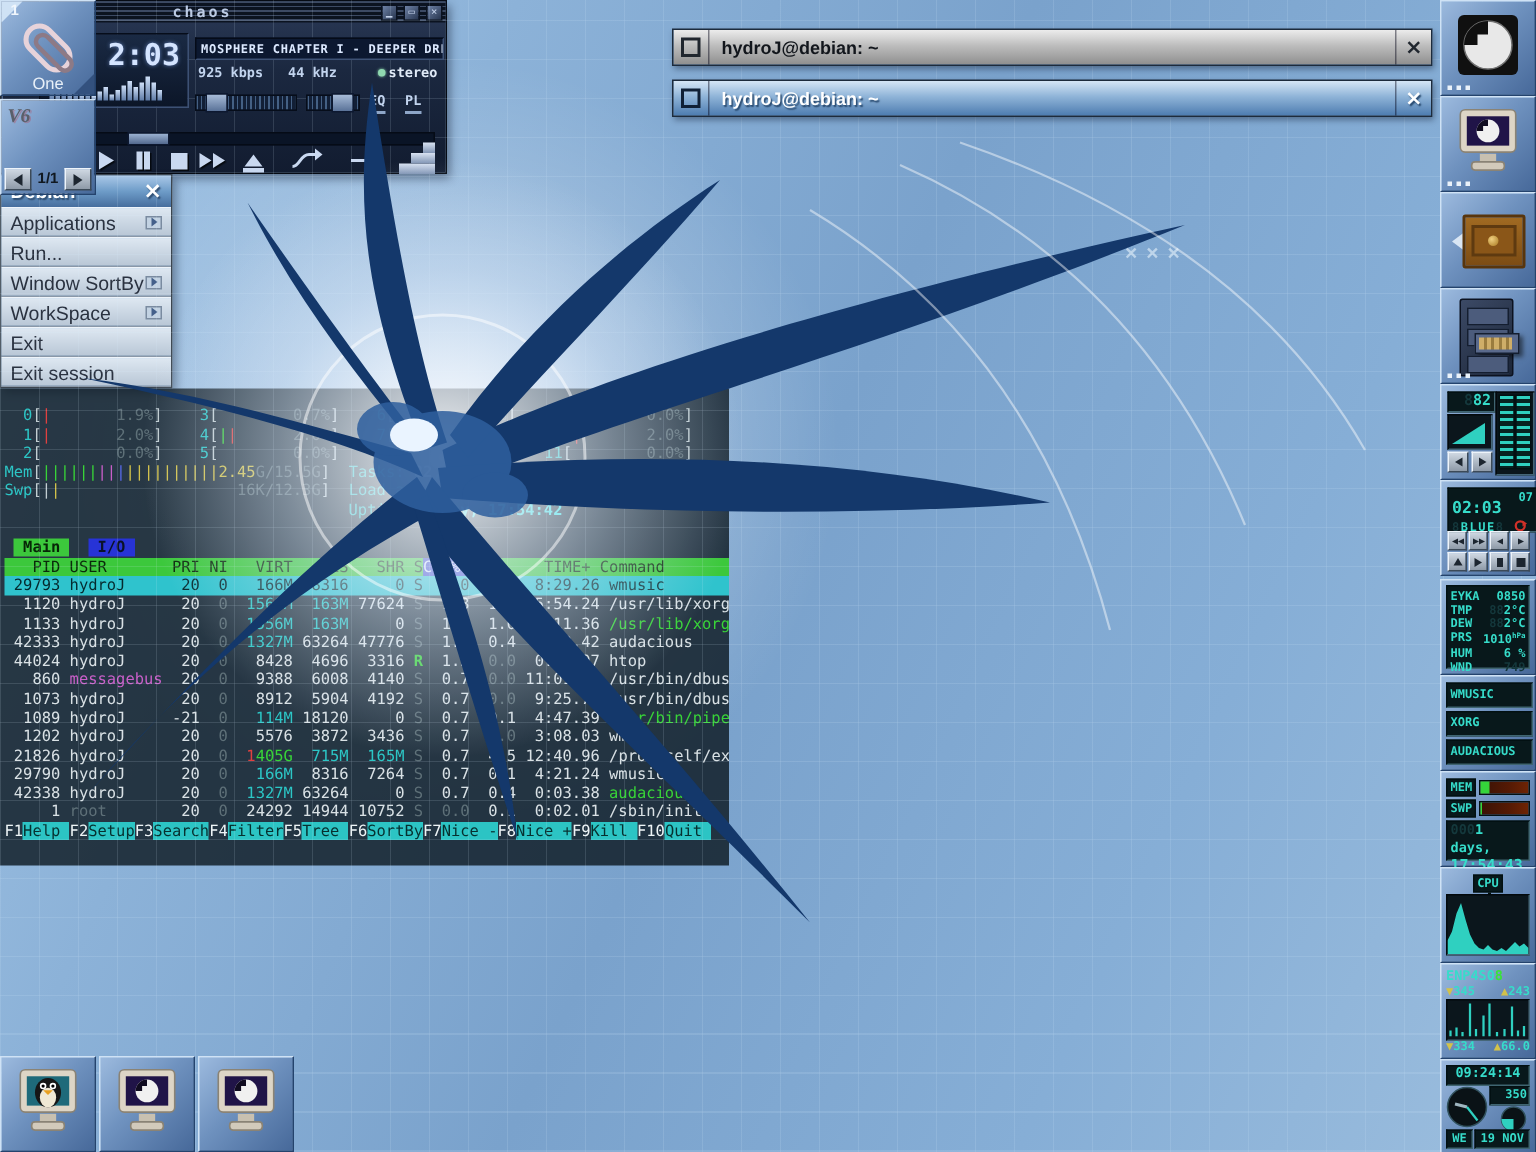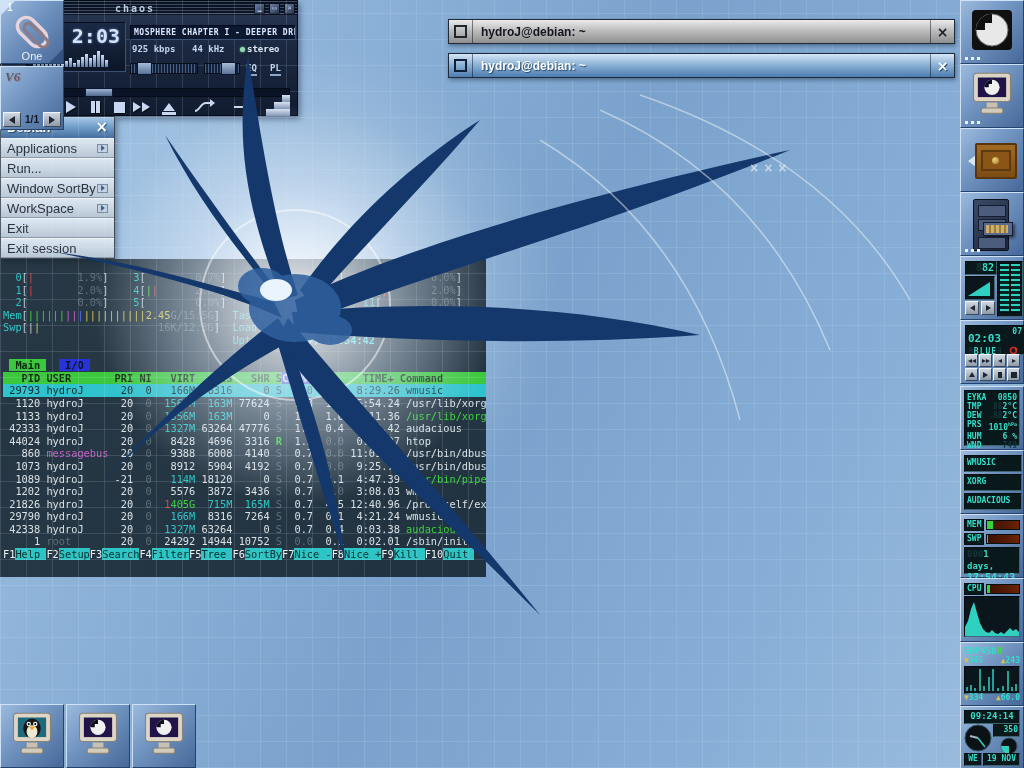--- a/index.html
+++ b/index.html
@@ -103,21 +103,21 @@
     font-family:"DejaVu Sans Mono",monospace;font-size:10.3px;line-height:12.6px;overflow:hidden;
     padding:12px 0 0 3px;box-sizing:border-box;}
   .tl{white-space:pre;}
   .cyan{color:#2cc6c6;} .cyanb{color:#3ae2e2;font-weight:bold;}
   .dim{color:#5e7078;} .wb{color:#c2ced2;} .wbold{color:#f0f6f8;font-weight:bold;}
   .green{color:#38d438;font-weight:bold;} .greenp{color:#38d438;}
   .magenta{color:#c95fc9;} .yellow{color:#d2c24a;} .blue{color:#5668e8;}
   .red{color:#e04040;} .white{color:#d9e1e5;}
   .tab-main{background:#3cc83c;color:#072607;font-weight:bold;}
   .tab-io{background:#2733d6;color:#0a1228;font-weight:bold;}
-  .hdr{background:#3cc83c;} .hdr span{color:#0a2a0a;font-weight:bold;}
+  .hdr{background:#3cc83c;} .hdr span{color:#0a2a0a;}
   .hdr .hsort{background:#3a44cc;color:#dfe6ff;}
   .row.sel{background:#2fc3cd;} .row.sel span{color:#052a2e;}
   .fk{color:#eef4f6;} .fl{background:#2cc4c4;color:#06302f;}
 
   
   .wmlogo-big{width:42px;height:42px;}
   .barlab{font:bold 8px/10px "DejaVu Sans Mono",monospace;color:#36dcca;background:#08181b;border:1px solid #021012;padding:0 2px;}
   .hbar{height:8px;flex:1;margin-left:2px;border:1px solid #021012;background:linear-gradient(90deg,#3a1206,#551a04 60%,#6e2404);position:relative;}
   .hbar i{position:absolute;left:0;top:0;bottom:0;background:#35d43a;}
   .lvl{width:13px;height:50px;border:1px solid #021012;background:repeating-linear-gradient(180deg,#2fd0c0 0 2px,#062220 2px 5px);}
@@ -219,21 +219,21 @@
           <div class="bar" style="height: 9px;"></div>
           <div class="bar" style="height: 12px;"></div>
           <div class="bar" style="height: 16.5px;"></div>
           <div class="bar" style="height: 12px;"></div>
           <div class="bar" style="height: 7.5px;"></div>
         </div>
     </div>
     <div id="track-box" class="abs">MOSPHERE CHAPTER I - DEEPER DRL</div>
     <span class="pinfo abs" style="left:132px;top:44px;">925 kbps</span>
     <span class="pinfo abs" style="left:192px;top:44px;">44 kHz</span>
-    <span class="pinfo abs" style="left:240px;top:44px;color:#dfe9f6;"><i id="stereo-dot"></i><span>stereo</span></span>
+    <span class="pinfo abs" style="left:252px;top:44px;color:#dfe9f6;"><i id="stereo-dot"></i><span>stereo</span></span>
     <div class="slider abs" style="left:130px;top:63px;width:66px;">
         <span class="knob" style="left:6px;"></span>
       </div>
     <div class="slider abs" style="left:204px;top:63px;width:34px;">
         <span class="knob" style="left:16px;"></span>
       </div>
     <span class="pinfo abs" style="left:246px;top:63px;border-bottom:2px solid #8ea6c8;padding-bottom:1px;">EQ</span>
     <span class="pinfo abs" style="left:270px;top:63px;border-bottom:2px solid #8ea6c8;padding-bottom:1px;">PL</span>
     <div id="seekbar" class="abs">
         <span id="seek-knob"></span>
@@ -517,21 +517,21 @@
           <i style="width:3%;"></i>
         </span>
     </div>
     <div class="lcd abs" style="left:3px;top:32px;right:3px;height:25px;font-size:9px;line-height:12px;padding:0 2px;">
       <div><span class="ghost">000</span><span>1 days,</span></div>
       <div style="font-size:10px;">17:54:43</div>
     </div>
   </div>
 
   <div class="tile" style="left:960px;top:578px;">
-    <div class="abs" style="left:3px;top:4px;right:3px;display:flex;align-items:center;">
+    <div class="abs" style="left:3px;top:4px;right:3px;display:flex;align-items:center;flex-direction:column;">
       <span class="barlab">CPU</span>
       <span class="hbar">
           <i style="width:8%;"></i>
         </span>
     </div>
     <div class="panel abs" style="left:3px;top:17px;right:3px;bottom:4px;">
       <svg width="54" height="39" viewBox="0 0 54 39">
         <path d="M0,39 L0,30 L3,24 L6,12 L9,5 L12,16 L15,26 L18,32 L21,35 L24,36 L27,33 L30,36 L33,37 L36,35 L39,37 L42,34 L45,31 L48,34 L51,32 L54,35 L54,39 Z" fill="#2fd0c0"></path>
       </svg>
     </div>

